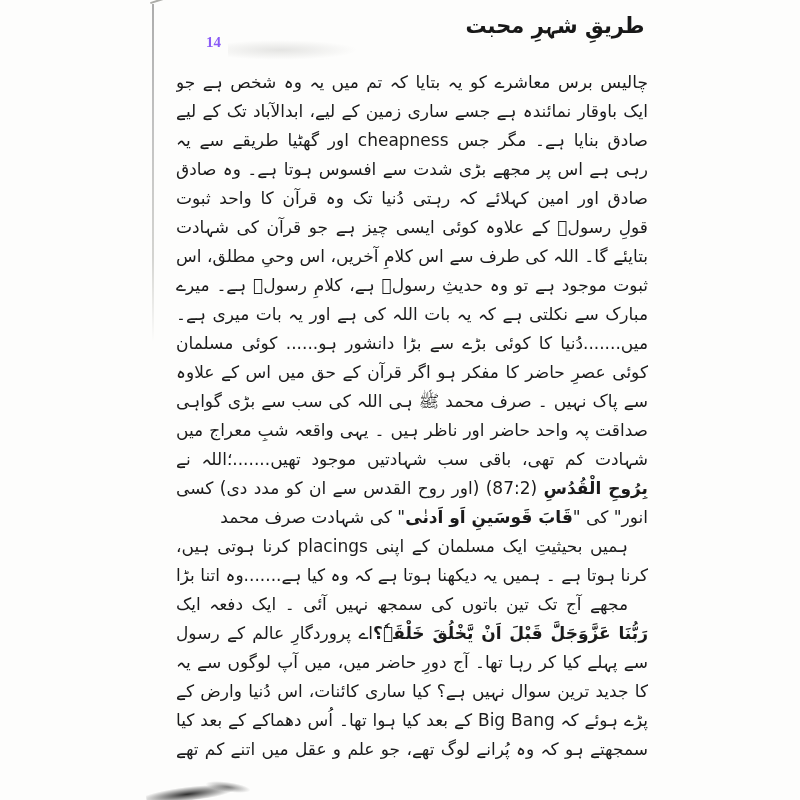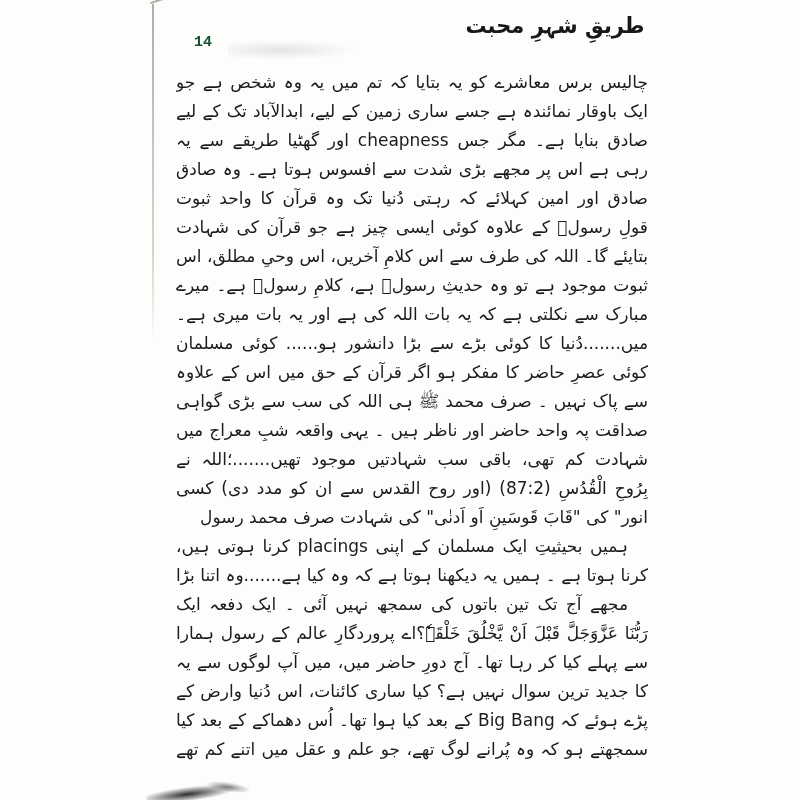--- a/index.html
+++ b/index.html
@@ -35,23 +35,23 @@
     background: radial-gradient(ellipse at 45% 55%, rgba(25,25,25,.9), rgba(25,25,25,0) 68%);
     transform: rotate(-7deg);
   }
   .smudge-bottom-b {
     position: absolute; left: 205px; top: 782px; width: 46px; height: 10px;
     background: radial-gradient(ellipse at 50% 50%, rgba(40,40,40,.55), rgba(40,40,40,0) 70%);
     transform: rotate(8deg);
   }
   
   .page-number {
-    position: absolute; left: 194px; top: 34px;
-    font-family: Liberation Mono, monospace;
-    font-weight: bold; font-size: 15px; color: #14532d;
+    position: absolute; left: 206px; top: 34px;
+    font-family: Liberation Serif, serif;
+    font-weight: bold; font-size: 15px; color: #8b5cf6;
   }
   .book-title {
     position: absolute; right: 155px; top: 14px;
     width: 180px;
     direction: rtl; text-align: center;
     font-weight: bold; font-size: 21px;
     color: #181818;
     transform: scaleY(1.05);
     letter-spacing: 1px;
   }
@@ -64,21 +64,21 @@
   .line {
     height: 29px; line-height: 29px;
     font-size: 17px;
     text-align: justify;
     text-align-last: justify;
     overflow: hidden;
     white-space: normal;
   }
   .line.indent { padding-right: 20px; }
   .line.no-justify { text-align: right; text-align-last: right; }
-  .bold { font-weight: 400; }
+  .bold { font-weight: 700; }
 </style>
 </head>
 <body>
 
 <div class="page">
 
   <div class="scan-edge-line"></div>
   <div class="scan-edge-tick"></div>
   <div class="smudge-header"></div>
 

